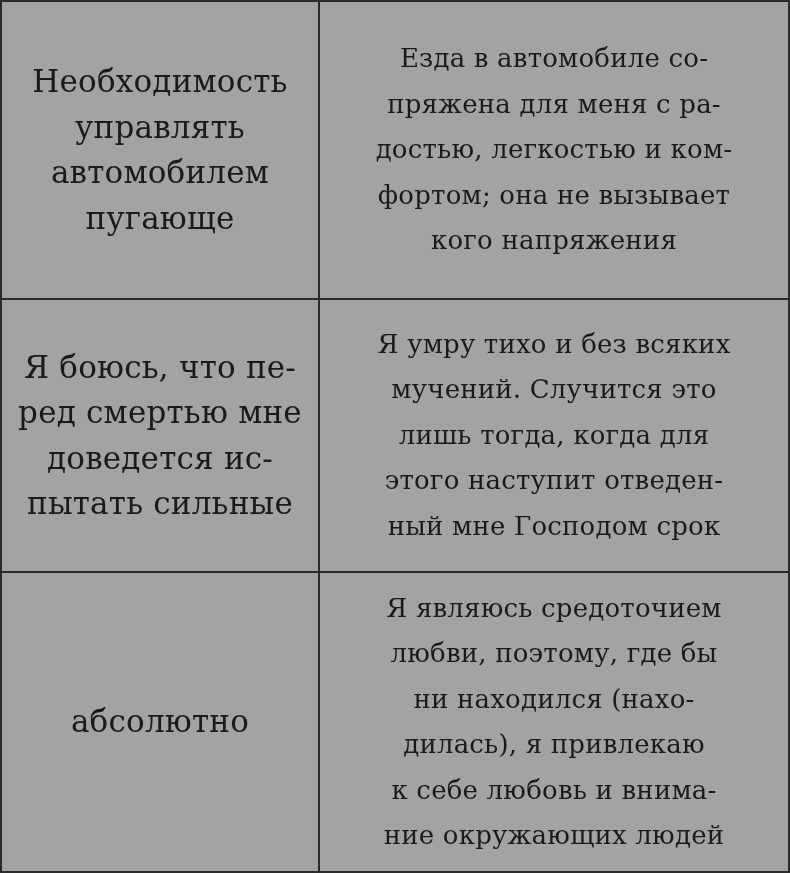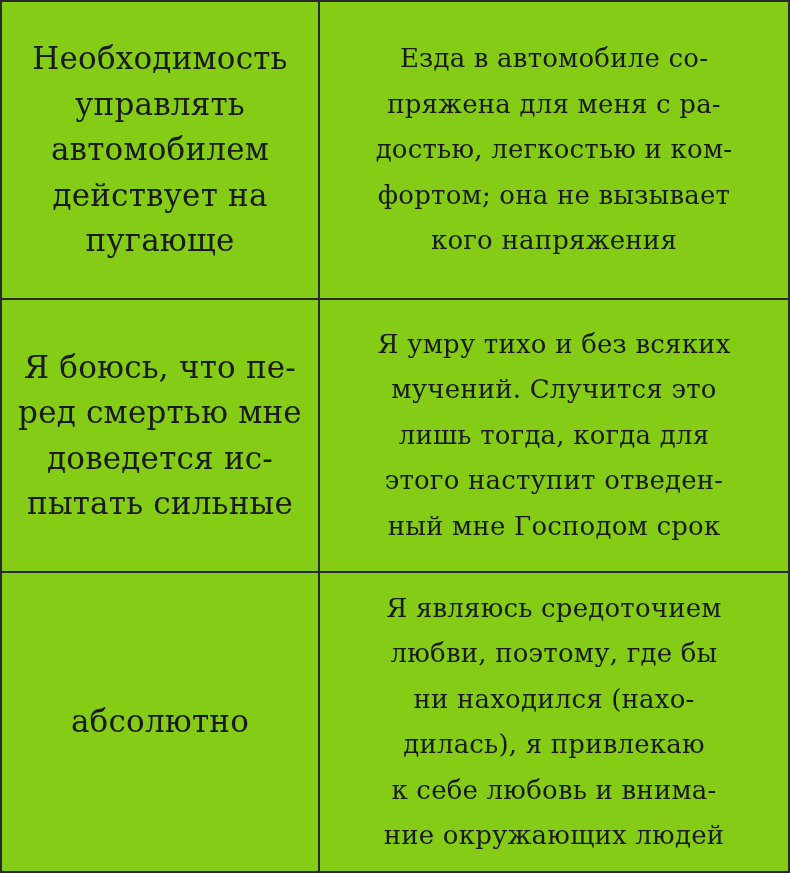--- a/index.html
+++ b/index.html
@@ -16,21 +16,21 @@
     position: absolute;
     left: 0;
     top: 0;
     width: 790px;
     height: 873px;
     box-sizing: border-box;
     border: 2px solid #2a2a2a;
     display: grid;
     grid-template-columns: 318px 1fr;
     grid-template-rows: 298px 273px 1fr;
-    background: #84cc16;
+    background: #a3a3a3;
   }
   .cell {
     box-sizing: border-box;
     display: flex;
     flex-direction: column;
     align-items: center;
     justify-content: center;
     text-align: center;
     font-family: "DejaVu Serif", "Liberation Serif", serif;
     color: #1a1a1a;
@@ -48,21 +48,20 @@
 </style>
 </head>
 <body>
 
 <div class="table">
 
   <div class="cell left row-border">
     <span class="line">Необходимость</span>
     <span class="line">управлять</span>
     <span class="line">автомобилем</span>
-    <span class="line">действует на</span>
     <span class="line">пугающе</span>
   </div>
   <div class="cell right row-border">
     <span class="line">Езда в автомобиле со-</span>
     <span class="line">пряжена для меня с ра-</span>
     <span class="line">достью, легкостью и ком-</span>
     <span class="line">фортом; она не вызывает</span>
     <span class="line">кого напряжения</span>
   </div>
 

